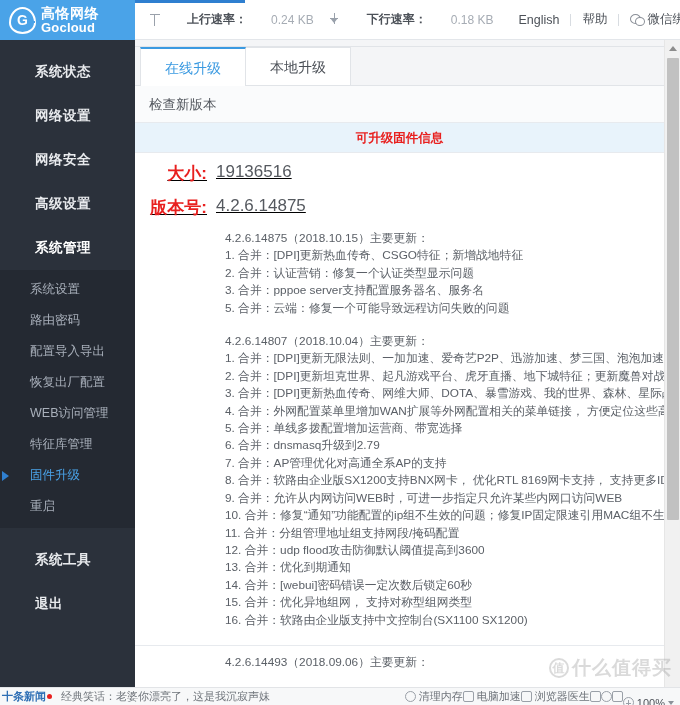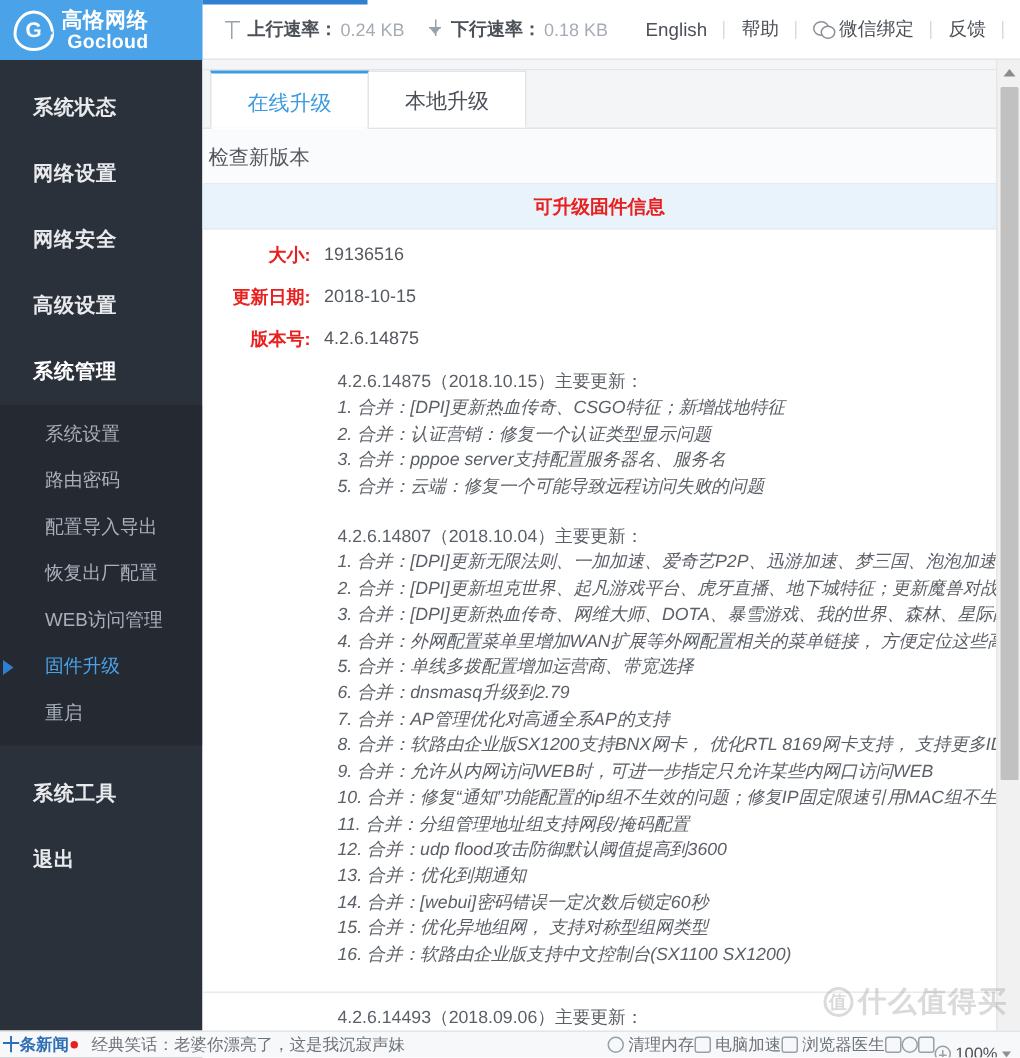--- a/index.html
+++ b/index.html
@@ -16,21 +16,20 @@
     overflow: hidden;
   }
 
   
   .topbar {
     position: absolute; top: 0; left: 0;
     width: 680px; height: 40px;
     display: flex; align-items: stretch;
     border-bottom: 1px solid #e3e6ea;
     background: #ffffff;
-    text-align: right;
   }
   .logo-box {
     width: 135px; height: 40px;
     background: #4aa3e8;
     display: flex; align-items: center;
     padding-left: 9px;
     flex: 0 0 135px;
   }
   .logo-mark {
     width: 27px; height: 27px;
@@ -65,21 +64,21 @@
     letter-spacing: 0.2px; display: block; margin-top: 1px;
   }
 
   .topbar-right {
     flex: 1 1 auto;
     display: flex; align-items: center;
     padding-left: 13px;
     font-size: 12px; color: #555a60;
     gap: 0px;
   }
-  .speed-item { display: flex; align-items: center; margin-right: 14px; white-space: nowrap; }
+  .speed-item { display: flex; align-items: center; margin-right: 14px; white-space: nowrap; gap: 22px; }
   .speed-icon {
     width: 13px; height: 14px; margin-right: 4px;
     position: relative; flex: 0 0 13px;
   }
   .arrow-up:before {
     content: ""; position: absolute; left: 6px; top: 1px;
     width: 1px; height: 12px; background: #9aa1ab;
   }
   .arrow-up:after {
     content: ""; position: absolute; left: 1.5px; top: 1px;
@@ -131,21 +130,21 @@
     border-radius: 50%; background: #fff;
   }
 
   
   .sidebar {
     position: absolute; top: 40px; left: 0;
     width: 135px; height: 665px;
     background: #2b313b;
     overflow: hidden;
   }
-  .nav-top { padding-top: 10px; }
+  .nav-top { padding-top: 10px; padding-left: 13px; }
   .nav-main {
     color: #e8eaed; font-size: 13.5px; font-weight: bold;
     padding: 13px 0 13px 22px; cursor: pointer; letter-spacing: 0.5px;
   }
   .nav-main.active { color: #ffffff; }
   .sub-wrap { background: #242932; padding: 4px 0 6px 0; }
   .nav-sub {
     color: #a9b0bb; font-size: 12.5px;
     padding: 7px 0 7px 30px; cursor: pointer;
     position: relative;
@@ -200,53 +199,53 @@
     border-top: 2px solid #3b9ae1;
     z-index: 2;
   }
   .tab.active:after {
     content: ""; position: absolute;
     left: 0; right: 0; bottom: -1px; height: 1px; background: #fff;
   }
 
   .section-title {
     height: 37px; line-height: 37px;
-    padding-left: 4px;
+    padding-left: 14px;
     font-size: 13.5px; color: #54585f;
     background: #fafbfc;
     border-bottom: 1px solid #e7eaee;
   }
   .banner {
     height: 30px; line-height: 30px;
     background: #e8f3fb;
     text-align: center;
     color: #e8201f;
     font-size: 12.5px;
     font-weight: bold;
     border-bottom: 1px solid #e7eaee;
   }
 
-  .info-table { padding: 9px 0 0 0; font-size: 12px; }
+  .info-table { padding: 9px 0 0 0; font-size: 17px; text-decoration: underline; }
   .info-row { display: flex; margin-bottom: 11px; }
   .info-label {
     width: 81px; flex: 0 0 81px;
     text-align: right; padding-right: 9px;
     color: #e8201f; font-weight: bold;
   }
   .info-value { color: #55595f; }
 
   .changelog {
     padding-left: 90px; padding-right: 4px;
     font-size: 11.8px; color: #5b6067;
     line-height: 17.4px;
     white-space: nowrap;
   }
   .cl-block { margin-bottom: 16px; }
   .cl-head { color: #5b6067; }
-  .cl-line { color: #5b6067; font-style: italic; }
+  .cl-line { color: #5b6067; }
 
   .bottom-section {
     position: relative;
     border-top: 1px solid #e7eaee;
     margin-top: 2px;
     padding-top: 8px;
   }
 
   
   .vscroll {
@@ -395,20 +394,21 @@
       <div class="nav-main">网络安全</div>
       <div class="nav-main">高级设置</div>
       <div class="nav-main active">系统管理</div>
     </div>
     <div class="sub-wrap">
       <div class="nav-sub">系统设置</div>
       <div class="nav-sub">路由密码</div>
       <div class="nav-sub">配置导入导出</div>
       <div class="nav-sub">恢复出厂配置</div>
       <div class="nav-sub">WEB访问管理</div>
+      <div class="nav-sub">特征库管理</div>
       <div class="nav-sub current">固件升级</div>
       <div class="nav-sub">重启</div>
     </div>
     <div class="nav-top">
       <div class="nav-main">系统工具</div>
       <div class="nav-main">退出</div>
     </div>
   </div>
 
   <div class="content">
@@ -420,24 +420,20 @@
         <div class="tab">本地升级</div>
       </div>
 
       <div class="section-title">检查新版本</div>
       <div class="banner">可升级固件信息</div>
 
       <div class="info-table">
         <div class="info-row">
           <div class="info-label">大小:</div>
           <div class="info-value">19136516</div>
-        </div>
-        <div class="info-row">
-          <div class="info-label">更新日期:</div>
-          <div class="info-value">2018-10-15</div>
         </div>
         <div class="info-row">
           <div class="info-label">版本号:</div>
           <div class="info-value">4.2.6.14875</div>
         </div>
       </div>
 
       <div class="changelog">
 
         <div class="cl-block">

